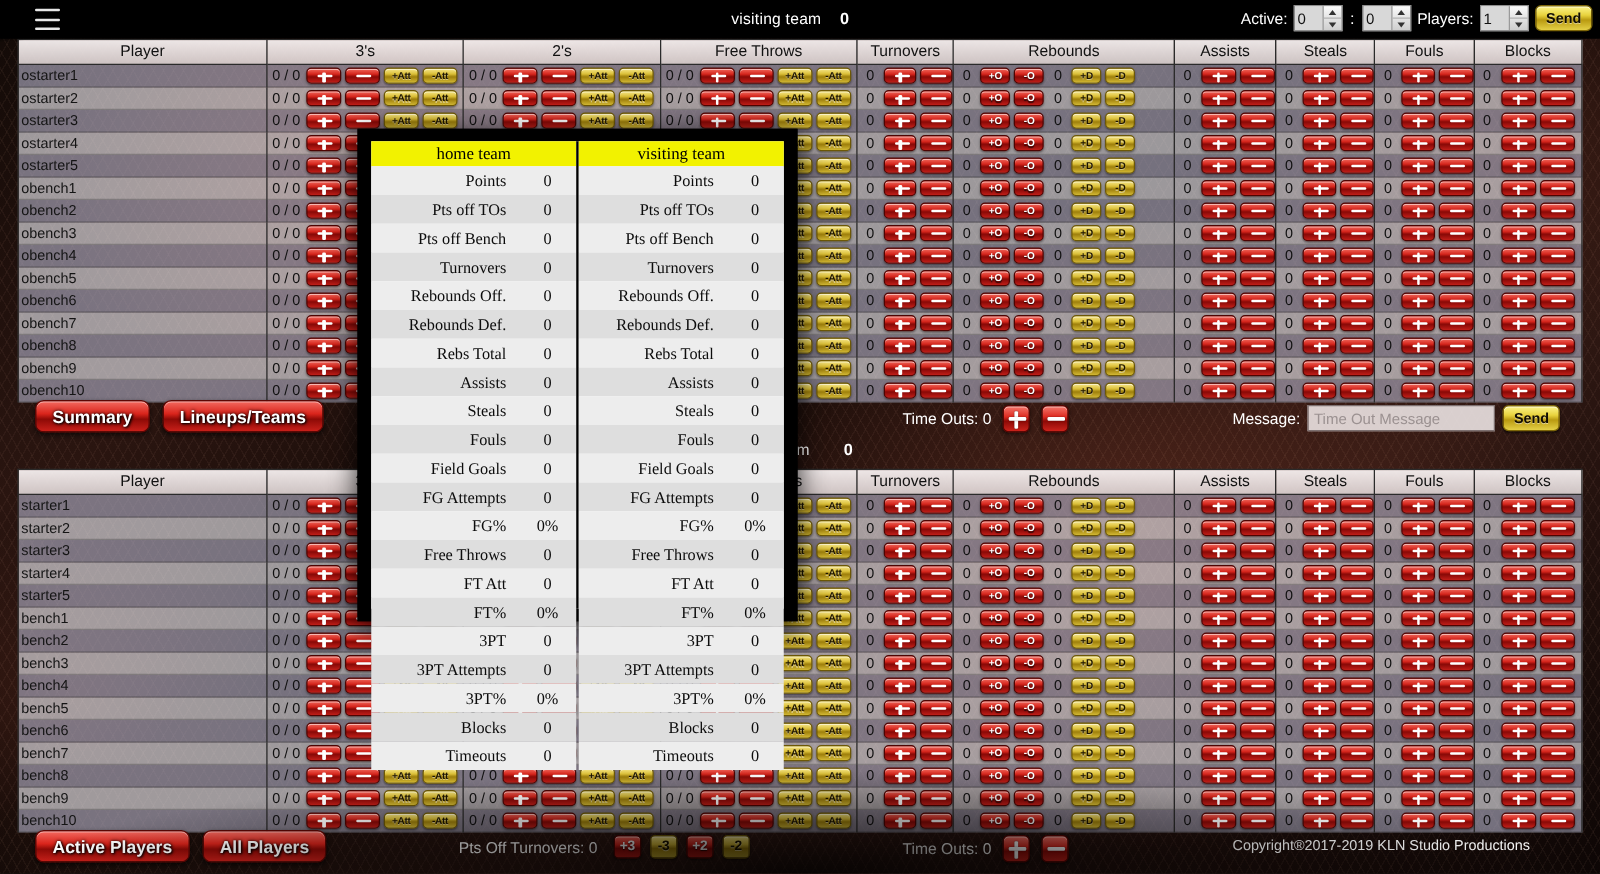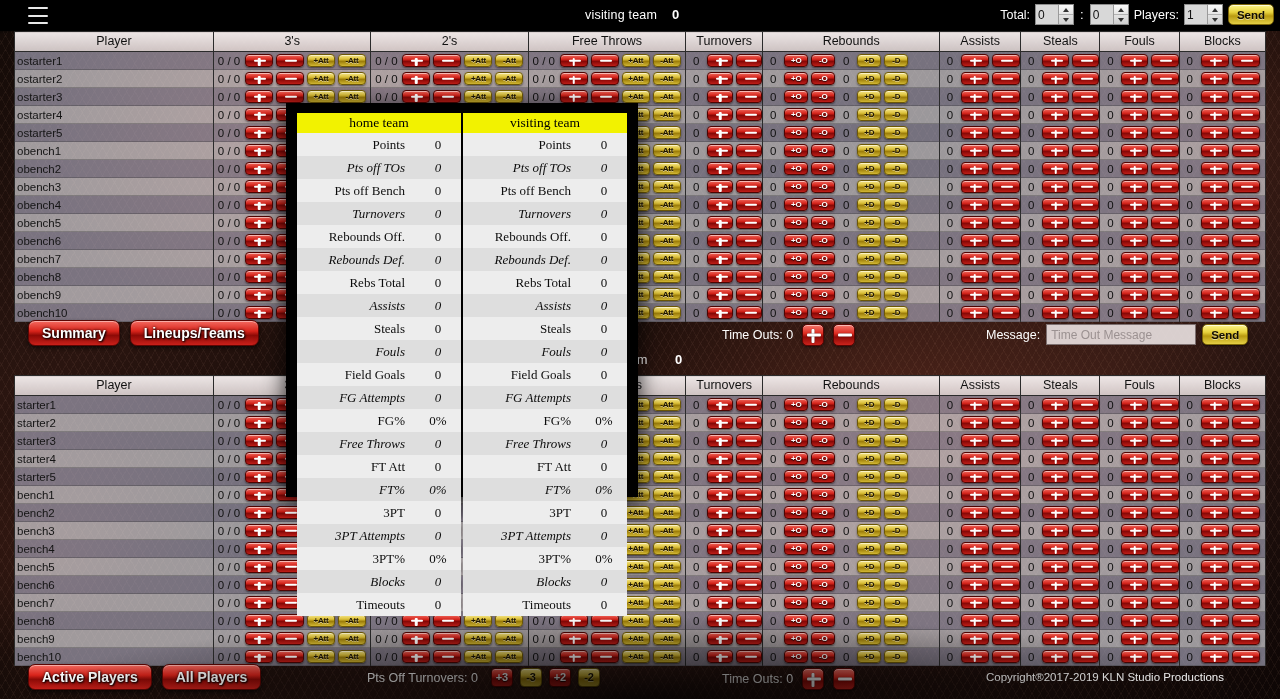--- a/index.html
+++ b/index.html
@@ -237,40 +237,40 @@
     font-size: 13.5px; text-align: center;
     height: 20px; line-height: 20px;
   }
   .mrow {
     display: flex; align-items: center;
     height: 23px;
     font-family: "Liberation Serif", serif;
     font-size: 13px; color: #0c0c0c;
   }
   .mrow.a { background: #ededed; }
-  .mrow.b { background: #dedede; font-style: italic; }
+  .mrow.b { background: #dedede; }
   .mrow .k { flex: 1; text-align: right; padding-right: 10px; }
   .mrow .v { width: 46px; text-align: center; }
 </style>
 </head>
 <body>
 
 <div id="app">
 
   <div class="topbar">
     <div class="hamburger">
       <i></i>
       <i></i>
       <i></i>
     </div>
     <div class="away-label">visiting team</div>
     <div class="away-score">0</div>
 
     <div class="clock-area">
-      <span>Total:</span>
+      <span>Active:</span>
       <span class="spin">
         <input type="text" value="0" style="">
         <span class="arrows">
           <b></b>
           <b></b>
         </span>
       </span>
       <span class="colon">:</span>
       <span class="spin">
         <input type="text" value="0" style="">

